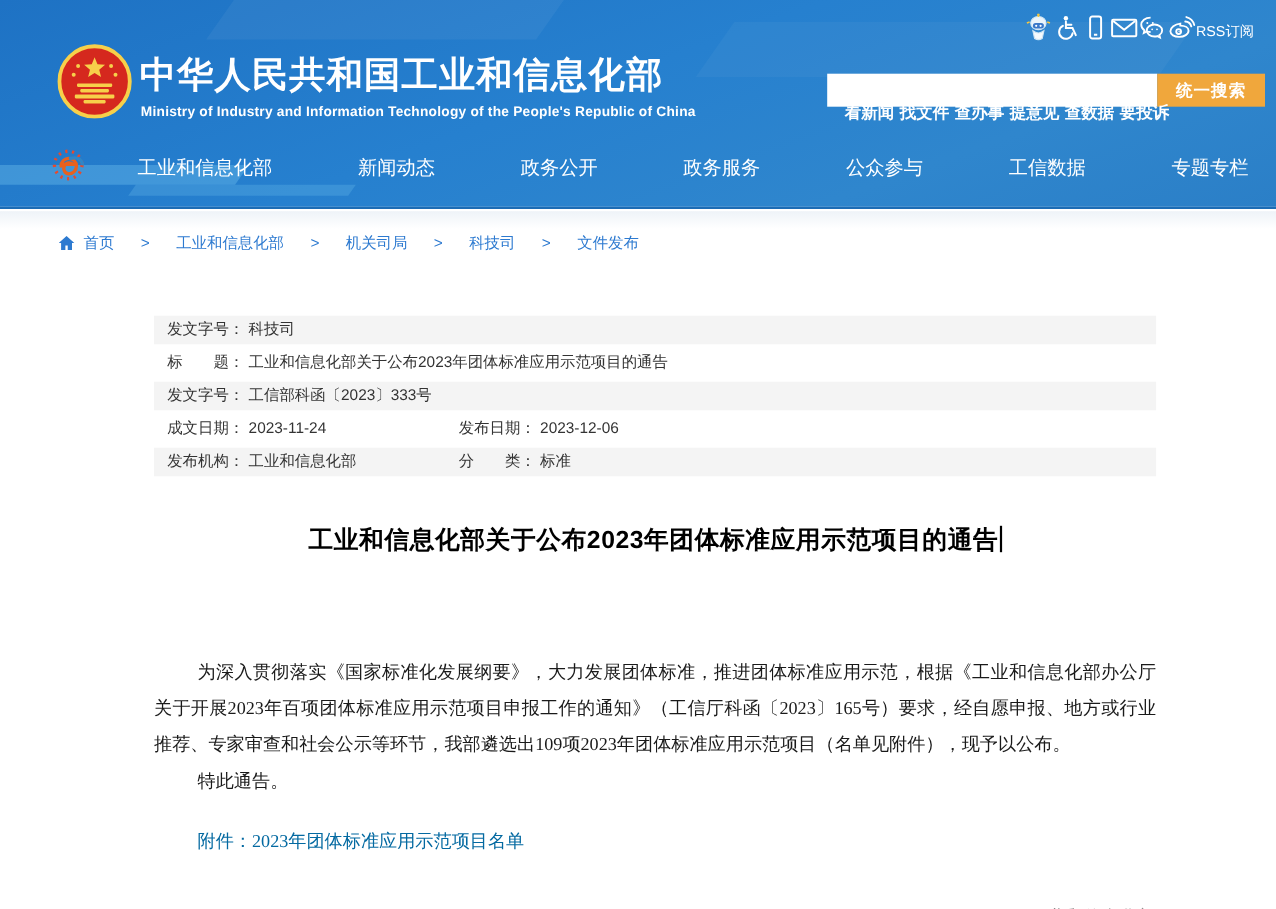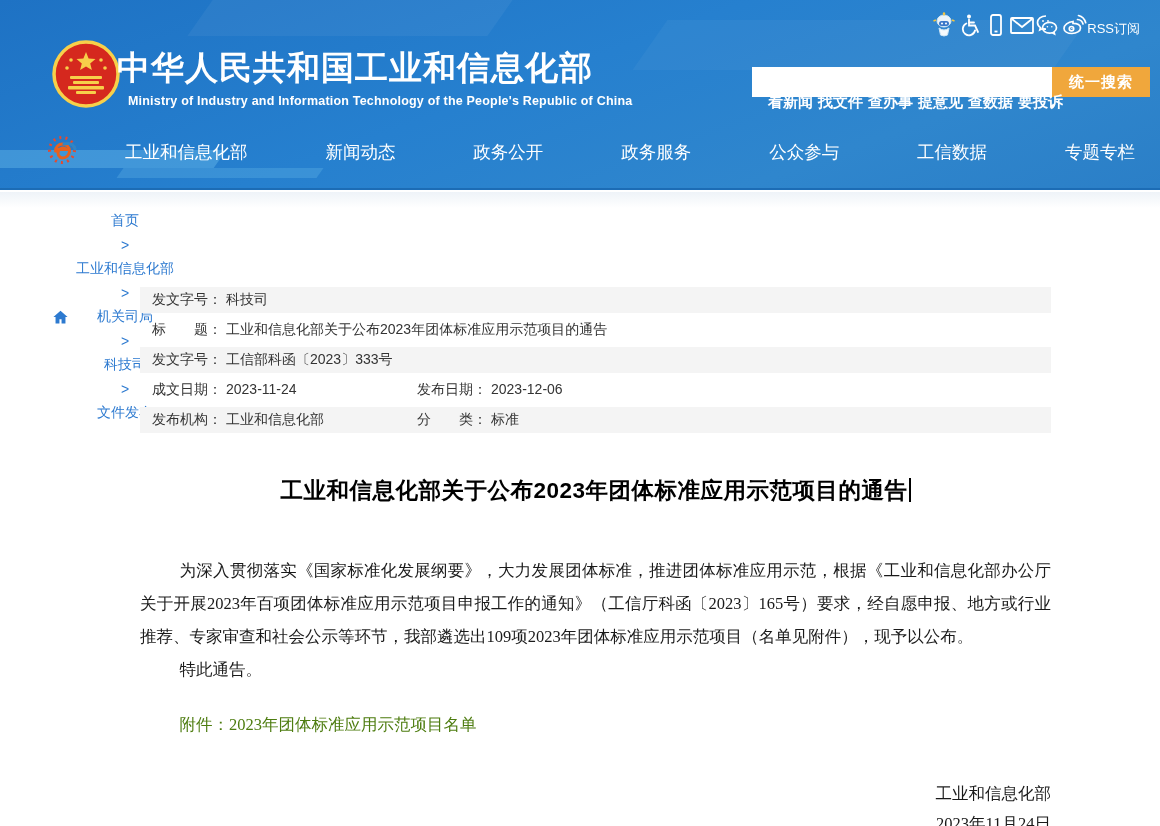--- a/index.html
+++ b/index.html
@@ -14,21 +14,21 @@
   .s1 { left:-40px; top:150px; width:260px; height:18px; background:rgba(120,200,240,0.35); }
   .s2 { left:120px; top:168px; width:200px; height:10px; background:rgba(120,200,240,0.25); }
   .s3 { left:650px; top:20px; width:420px; height:50px; background:rgba(255,255,255,0.04); }
   .s4 { left:200px; top:0; width:300px; height:36px; background:rgba(255,255,255,0.05); }
 
   .topbar { position:absolute; top:12px; right:20px; display:flex; align-items:flex-end; }
   .topbar .tb-icon { display:inline-flex; width:26px; height:26px; align-items:center; justify-content:center; cursor:pointer; }
   .rss-label { color:#fff; font-size:13px; cursor:pointer; }
 
   .emblem { position:absolute; left:52px; top:40px; width:68px; height:68px; }
-  .brand-title { position:absolute; left:117px; top:46px; color:#fff; font-size:33px; font-weight:bold; letter-spacing:1px; white-space:nowrap; }
+  .brand-title { position:absolute; left:127px; top:46px; color:#fff; font-size:33px; font-weight:bold; letter-spacing:1px; white-space:nowrap; }
   .brand-sub { position:absolute; left:128px; top:94px; color:#fff; font-size:12.5px; font-weight:600; letter-spacing:0.2px; white-space:nowrap; }
 
   .search-wrap { position:absolute; left:752px; top:67px; width:398px; height:30px; display:flex; }
   .search-input { flex:1; border:none; outline:none; height:30px; padding:0 8px; font-size:14px; background:#fff; }
   .search-btn { width:98px; height:30px; border:none; background:#f0a73c; color:#fff; font-size:15px; font-weight:bold; cursor:pointer; letter-spacing:1px; }
 
   .quick-links { position:absolute; left:768px; top:93px; display:flex; gap:5px; }
   .qlink { color:#fff; font-size:15px; font-weight:bold; text-decoration:none; cursor:pointer; white-space:nowrap; }
 
   .nav { position:absolute; left:125px; right:25px; top:132px; height:40px; display:flex; justify-content:space-between; align-items:center; }
@@ -49,24 +49,24 @@
   .meta-row.shade { background:#f4f4f4; }
   .meta-cell { padding-left:12px; white-space:nowrap; }
   .meta-cell.half { flex:0 0 265px; }
   .meta-cell.rest { flex:1; }
   .meta-label { color:#333; }
   .meta-value { color:#333; margin-left:4px; }
 
   .doc-title { margin-top:42px; text-align:center; font-size:22.5px; font-weight:bold; color:#000; letter-spacing:0.5px; }
   .caret { display:inline-block; width:2px; height:24px; background:#000; vertical-align:-4px; margin-left:1px; }
 
-  .doc-body { margin-top:48px; font-family:"Liberation Serif","DejaVu Serif",serif; color:#1a1a1a; }
+  .doc-body { margin-top:88px; font-family:"Liberation Serif","DejaVu Serif",serif; color:#1a1a1a; }
   .doc-body p { font-size:16.5px; line-height:33px; text-indent:2.4em; word-break:break-all; text-align:justify; }
   .attachment { margin-top:22px; font-size:16.5px; line-height:33px; text-indent:2.4em;
-    font-family:"Liberation Serif","DejaVu Serif",serif; color:#4d7c0f; }
+    font-family:"Liberation Serif","DejaVu Serif",serif; color:#0369a1; }
   .signature { margin-top:38px; text-align:right; font-family:"Liberation Serif","DejaVu Serif",serif;
     color:#1a1a1a; font-size:16.5px; line-height:30px; }
 </style>
 </head>
 <body>
 
 <div class="page">
 
   <div class="header">
     <div class="streak s3"></div>
@@ -179,21 +179,21 @@
   </div>
 
   <div class="fade-band"></div>
 
   <div class="breadcrumb">
     <span style="display:inline-flex;">
       <svg width="17" height="16" viewBox="0 0 24 22">
         <path d="M2 11 L12 2 L22 11 h-3 v9 h-5.5 v-6 h-3 v6 H5 v-9 z" fill="#2d7ad0"></path>
       </svg>
     </span>
-    <span style="display:flex; gap:7px; align-items:center;flex-direction:column;">
+    <span style="display:flex; gap:24px; ">
         <a class="crumb">首页</a>
         <span class="crumb-sep">&gt;</span>
         <a class="crumb">工业和信息化部</a>
         <span class="crumb-sep">&gt;</span>
         <a class="crumb">机关司局</a>
         <span class="crumb-sep">&gt;</span>
         <a class="crumb">科技司</a>
         <span class="crumb-sep">&gt;</span>
         <a class="crumb">文件发布</a>
       </span>

